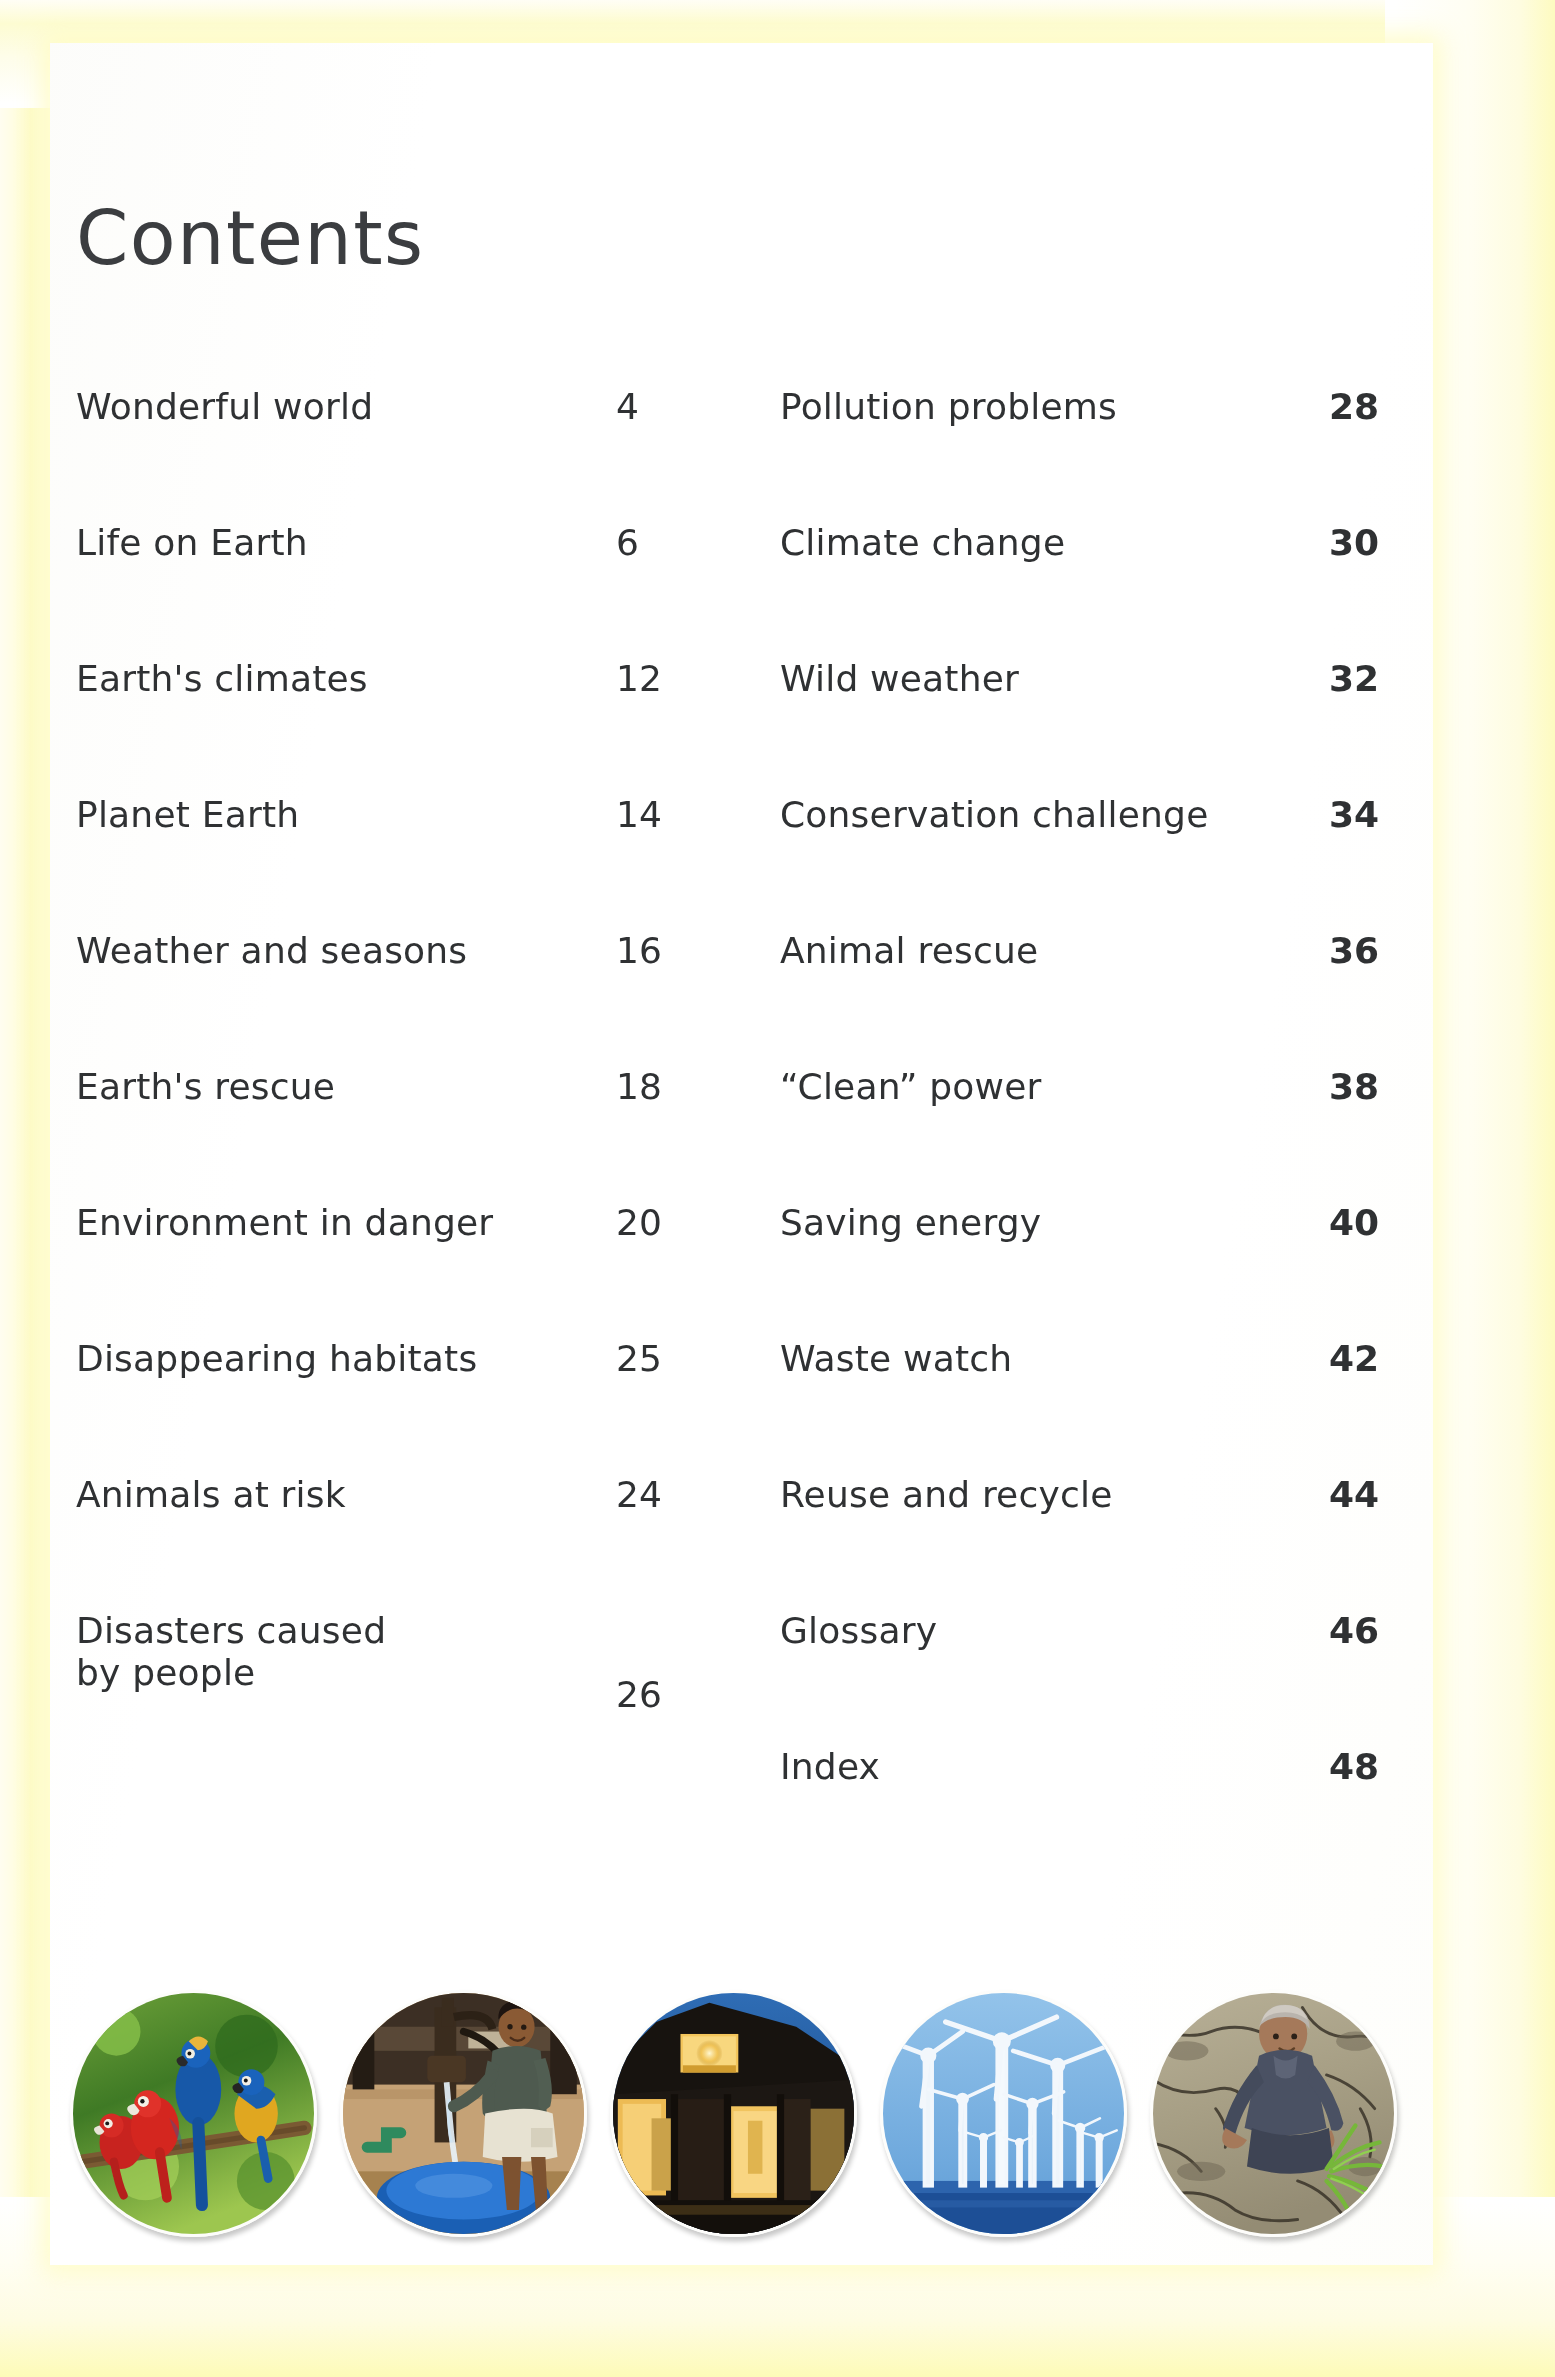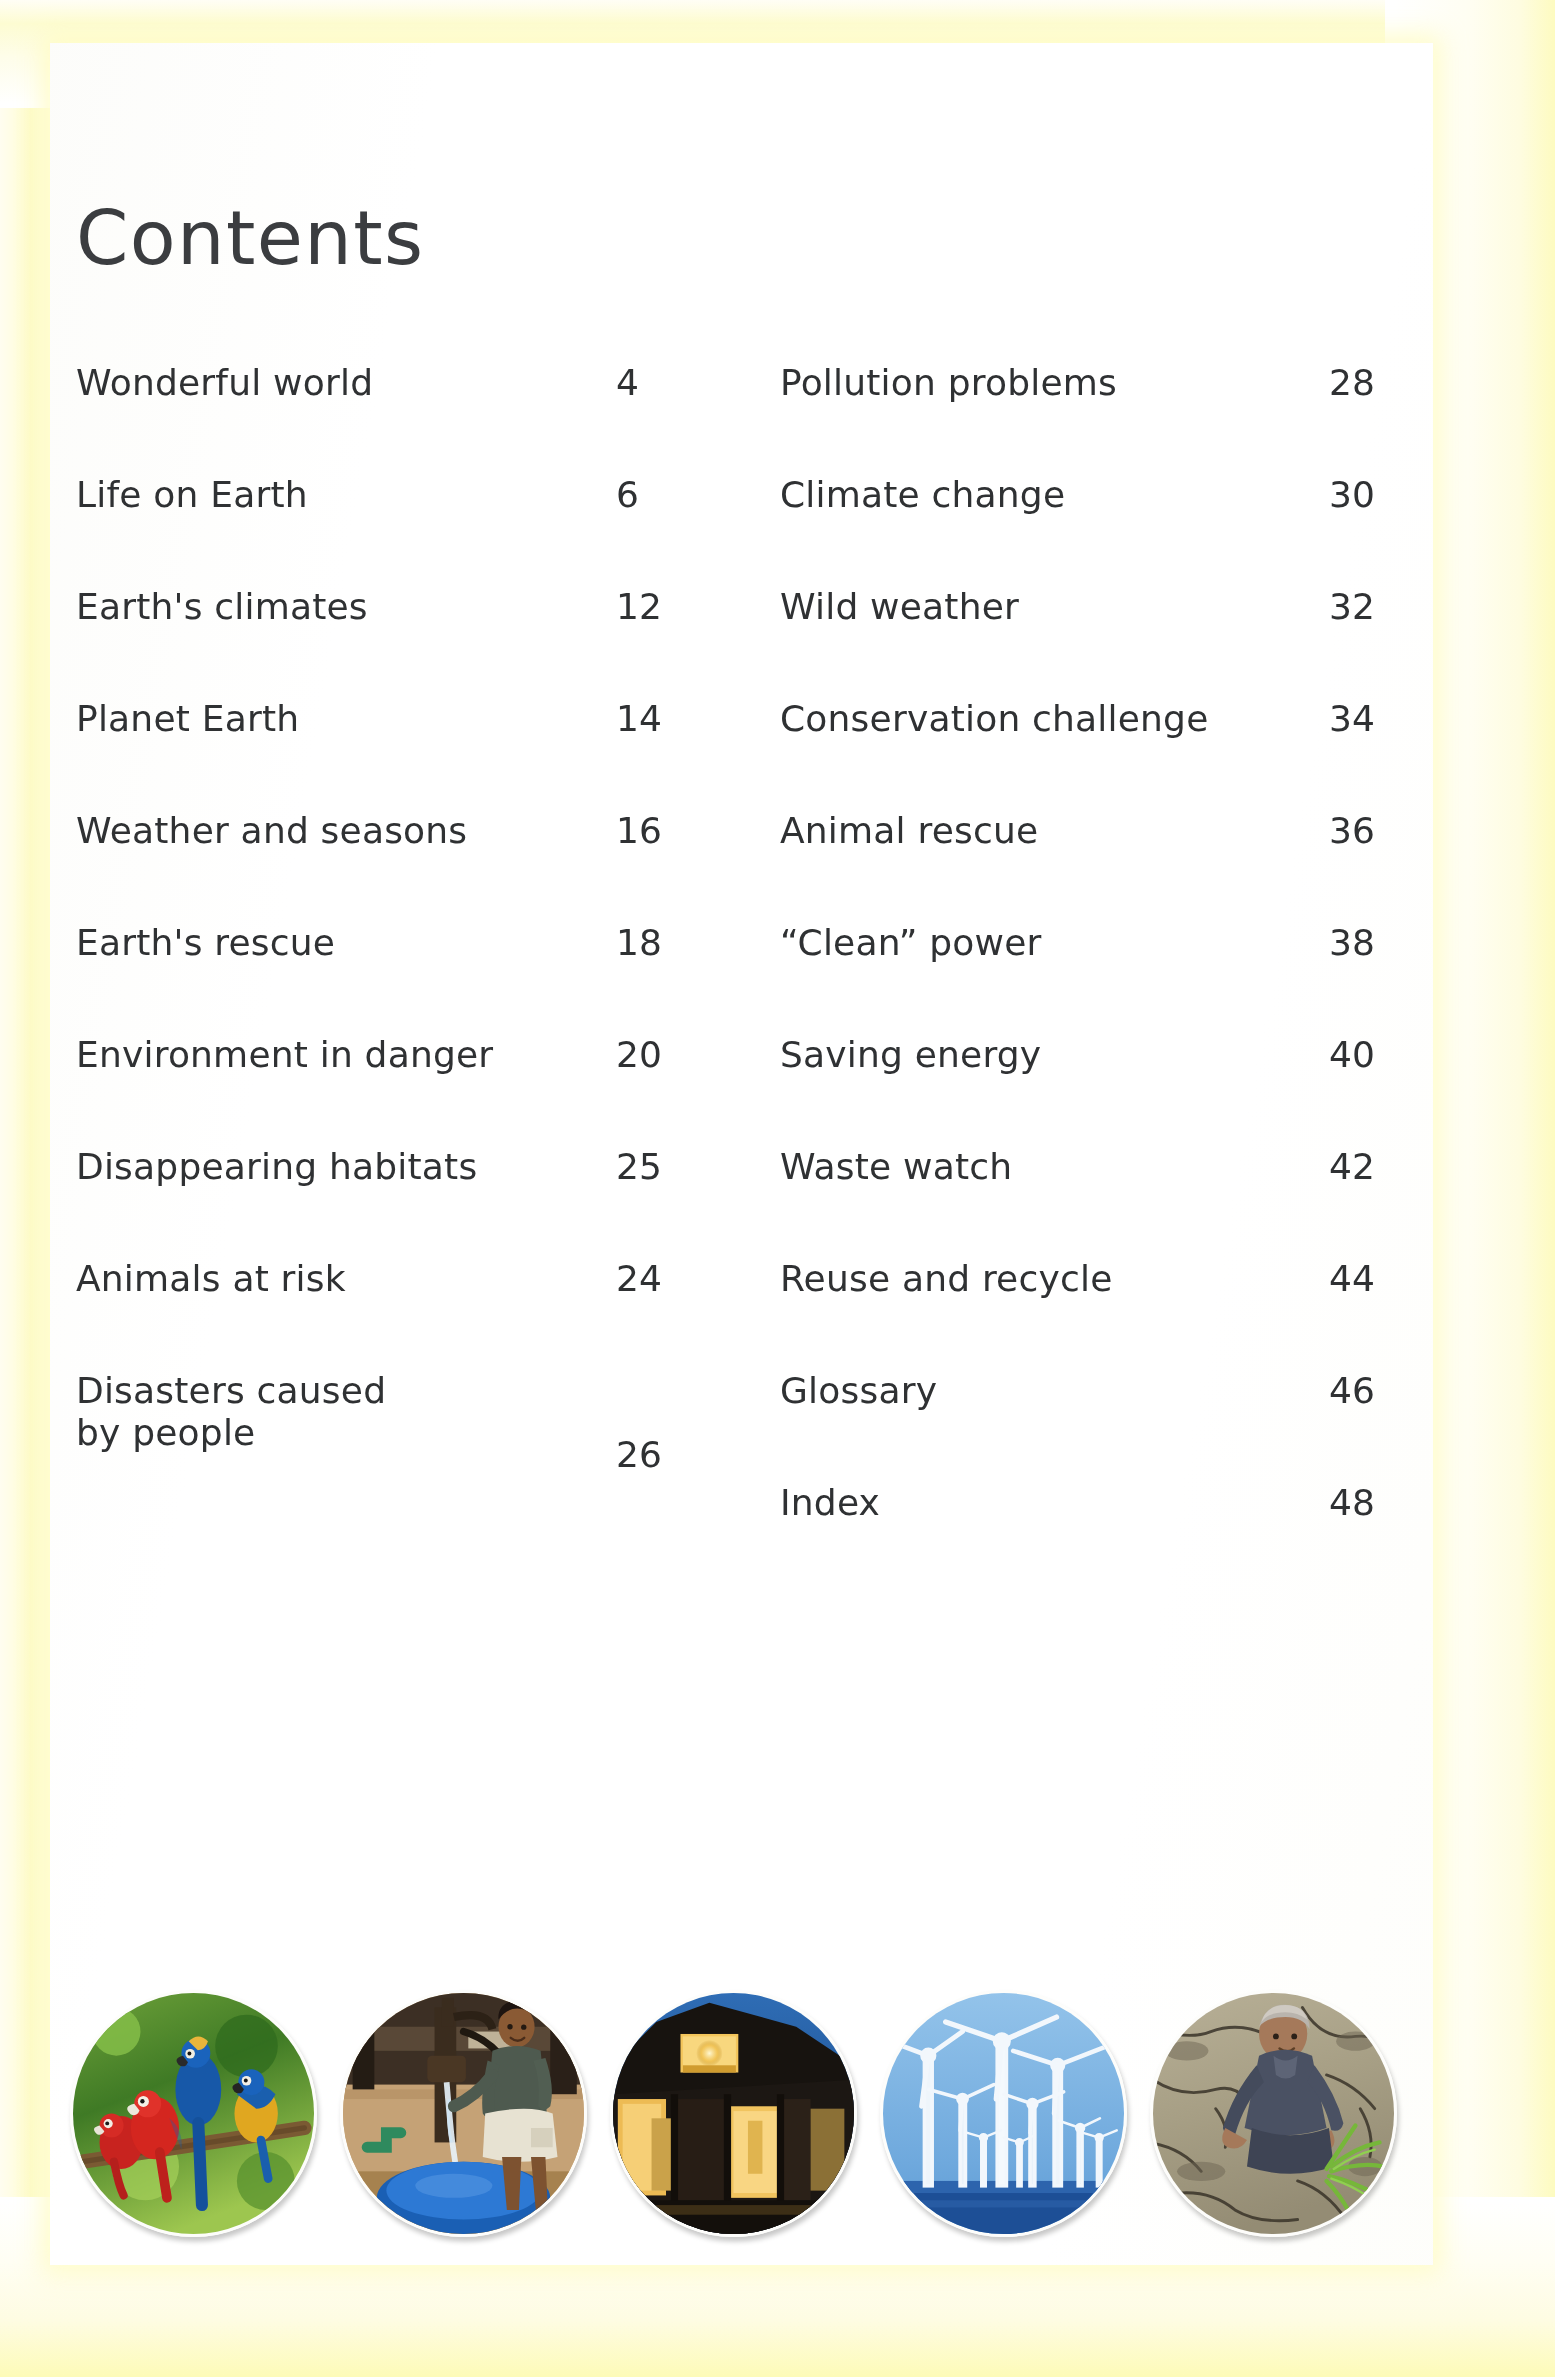--- a/index.html
+++ b/index.html
@@ -64,40 +64,41 @@
   }
   .toc-col{
     position:absolute;top:0;
   }
   #toc-col-left{left:0px;width:360px;}
   #toc-col-right{left:704px;width:504px;}
 
   .toc-row{
     position:relative;
     height:112px;
+    margin-top:24px;
   }
   .toc-entry-label{
     position:absolute;left:0;top:0;
     font-size:36px;
     color:#2f3133;
     letter-spacing:0.2px;
     white-space:nowrap;
     line-height:1.15;
     font-family:"DejaVu Sans", sans-serif;
     font-weight:400;
   }
   .toc-entry-page{
     position:absolute;top:0;
     font-size:36px;
     color:#2f3133;
     font-family:"DejaVu Sans", sans-serif;
     font-weight:400;
   }
   #toc-col-left .toc-entry-page{left:540px;}
-  #toc-col-right .toc-entry-page{left:549px;}
+  #toc-col-right .toc-entry-page{left:549px;font-weight:bold;}
 
   
   .toc-row.two-line{height:149px;}
   .toc-row.two-line .toc-entry-label{line-height:1.18;white-space:pre-line;}
   .toc-row.two-line .toc-entry-page{top:64px;}
 
   
   #photo-strip{
     position:absolute;
     left:70px;top:1958px;

